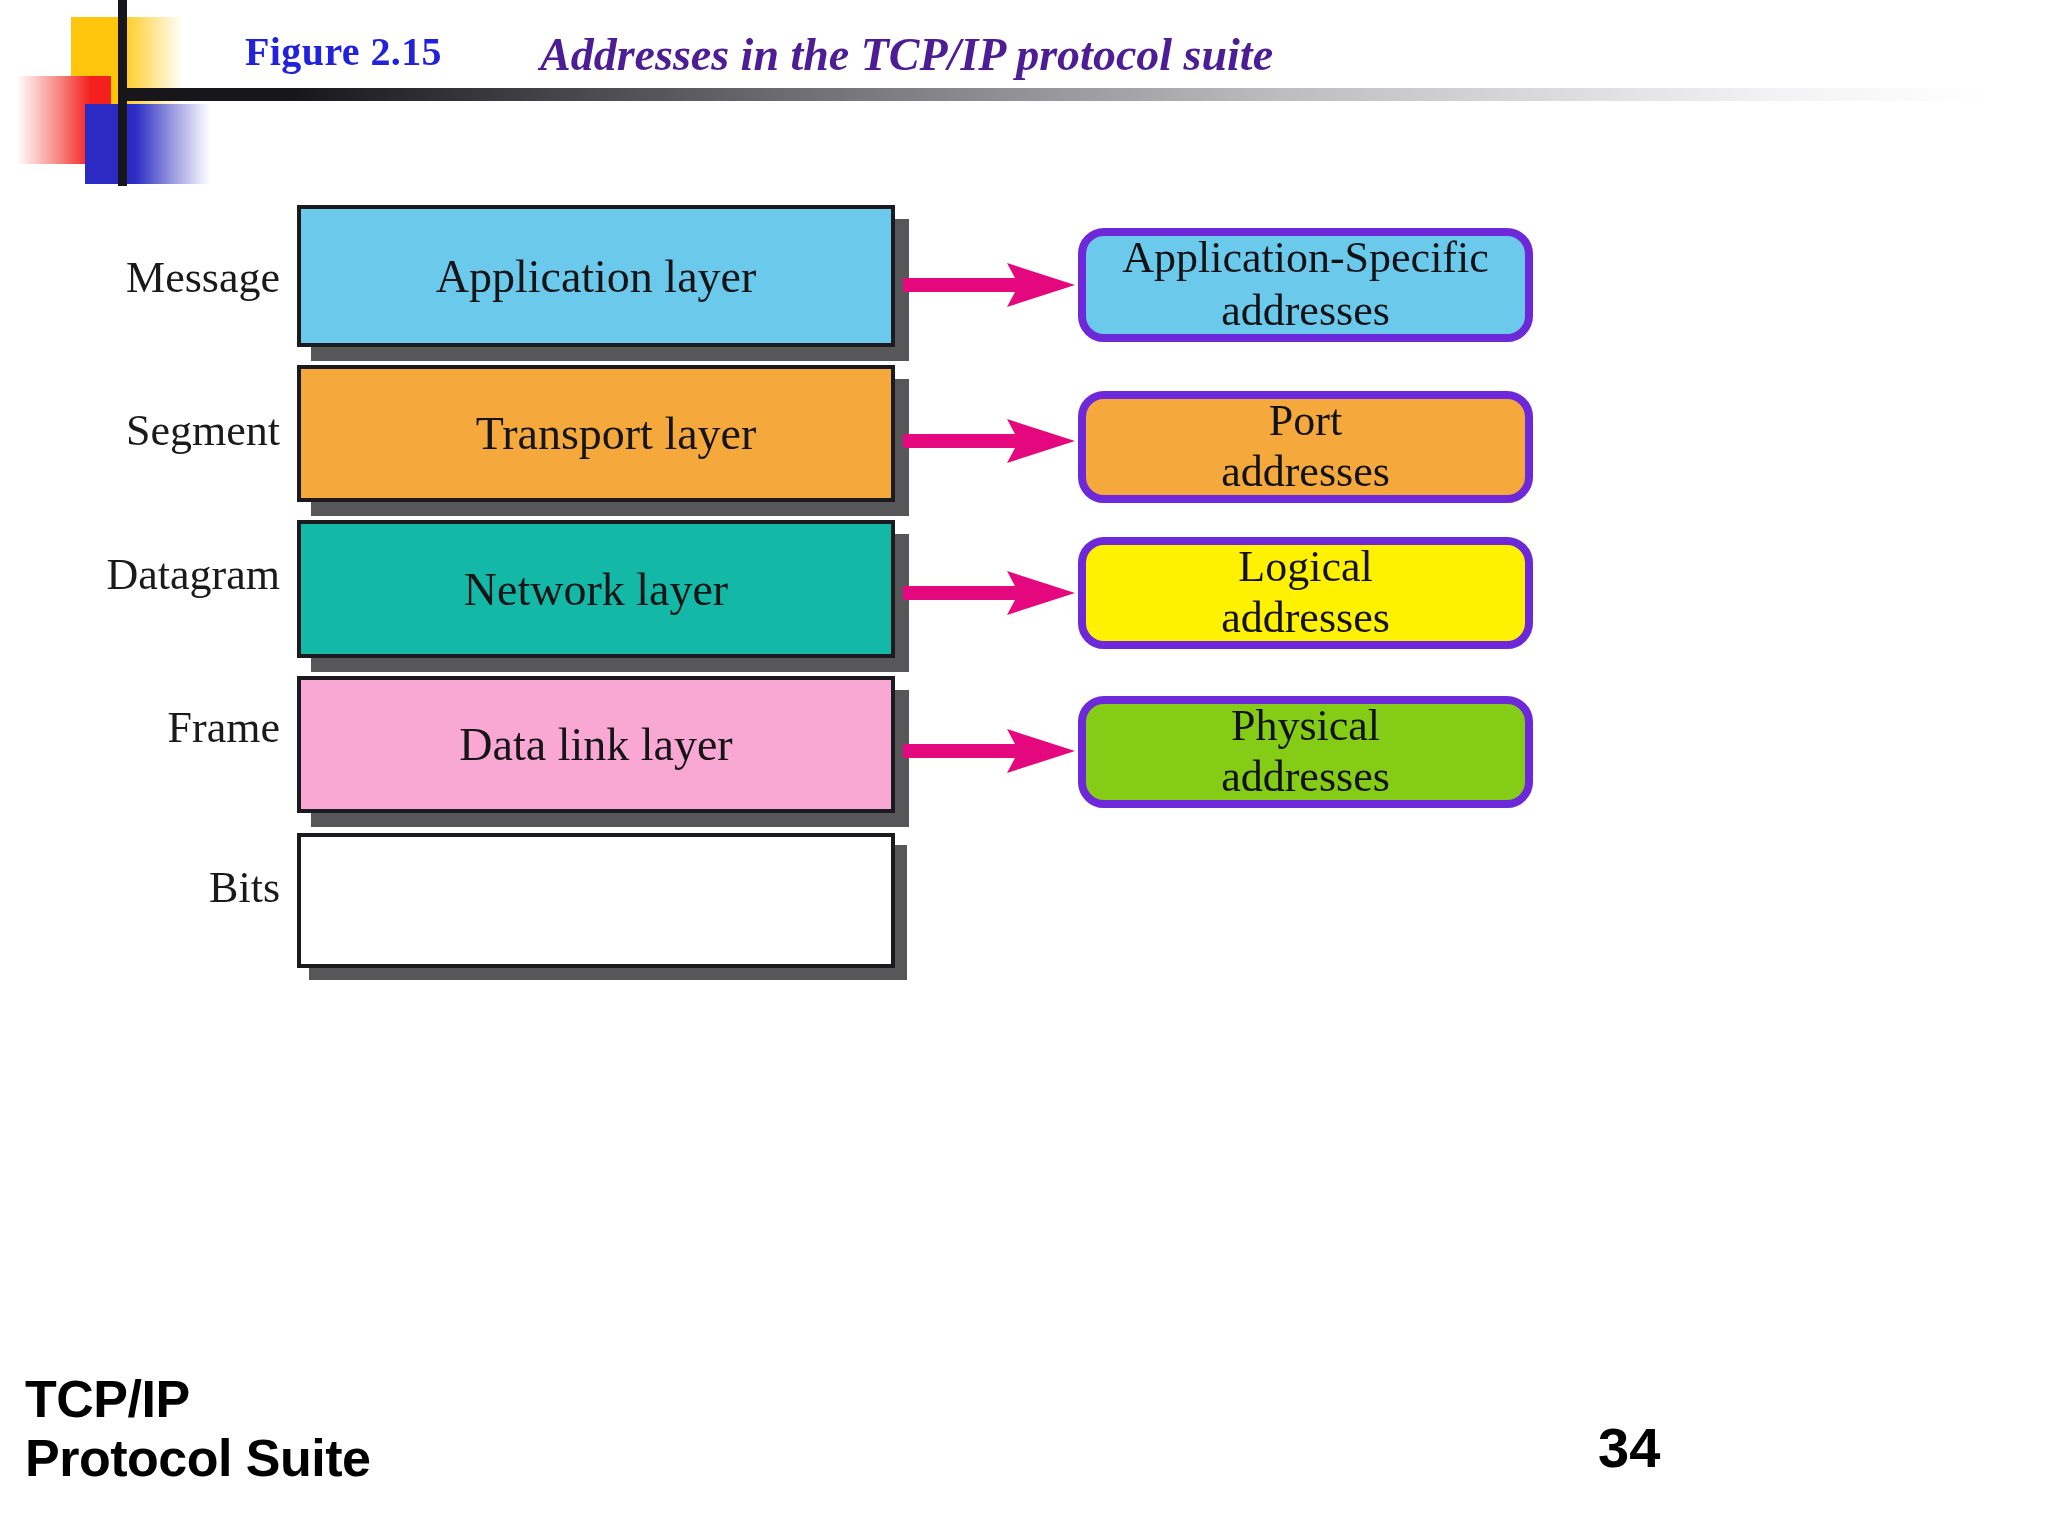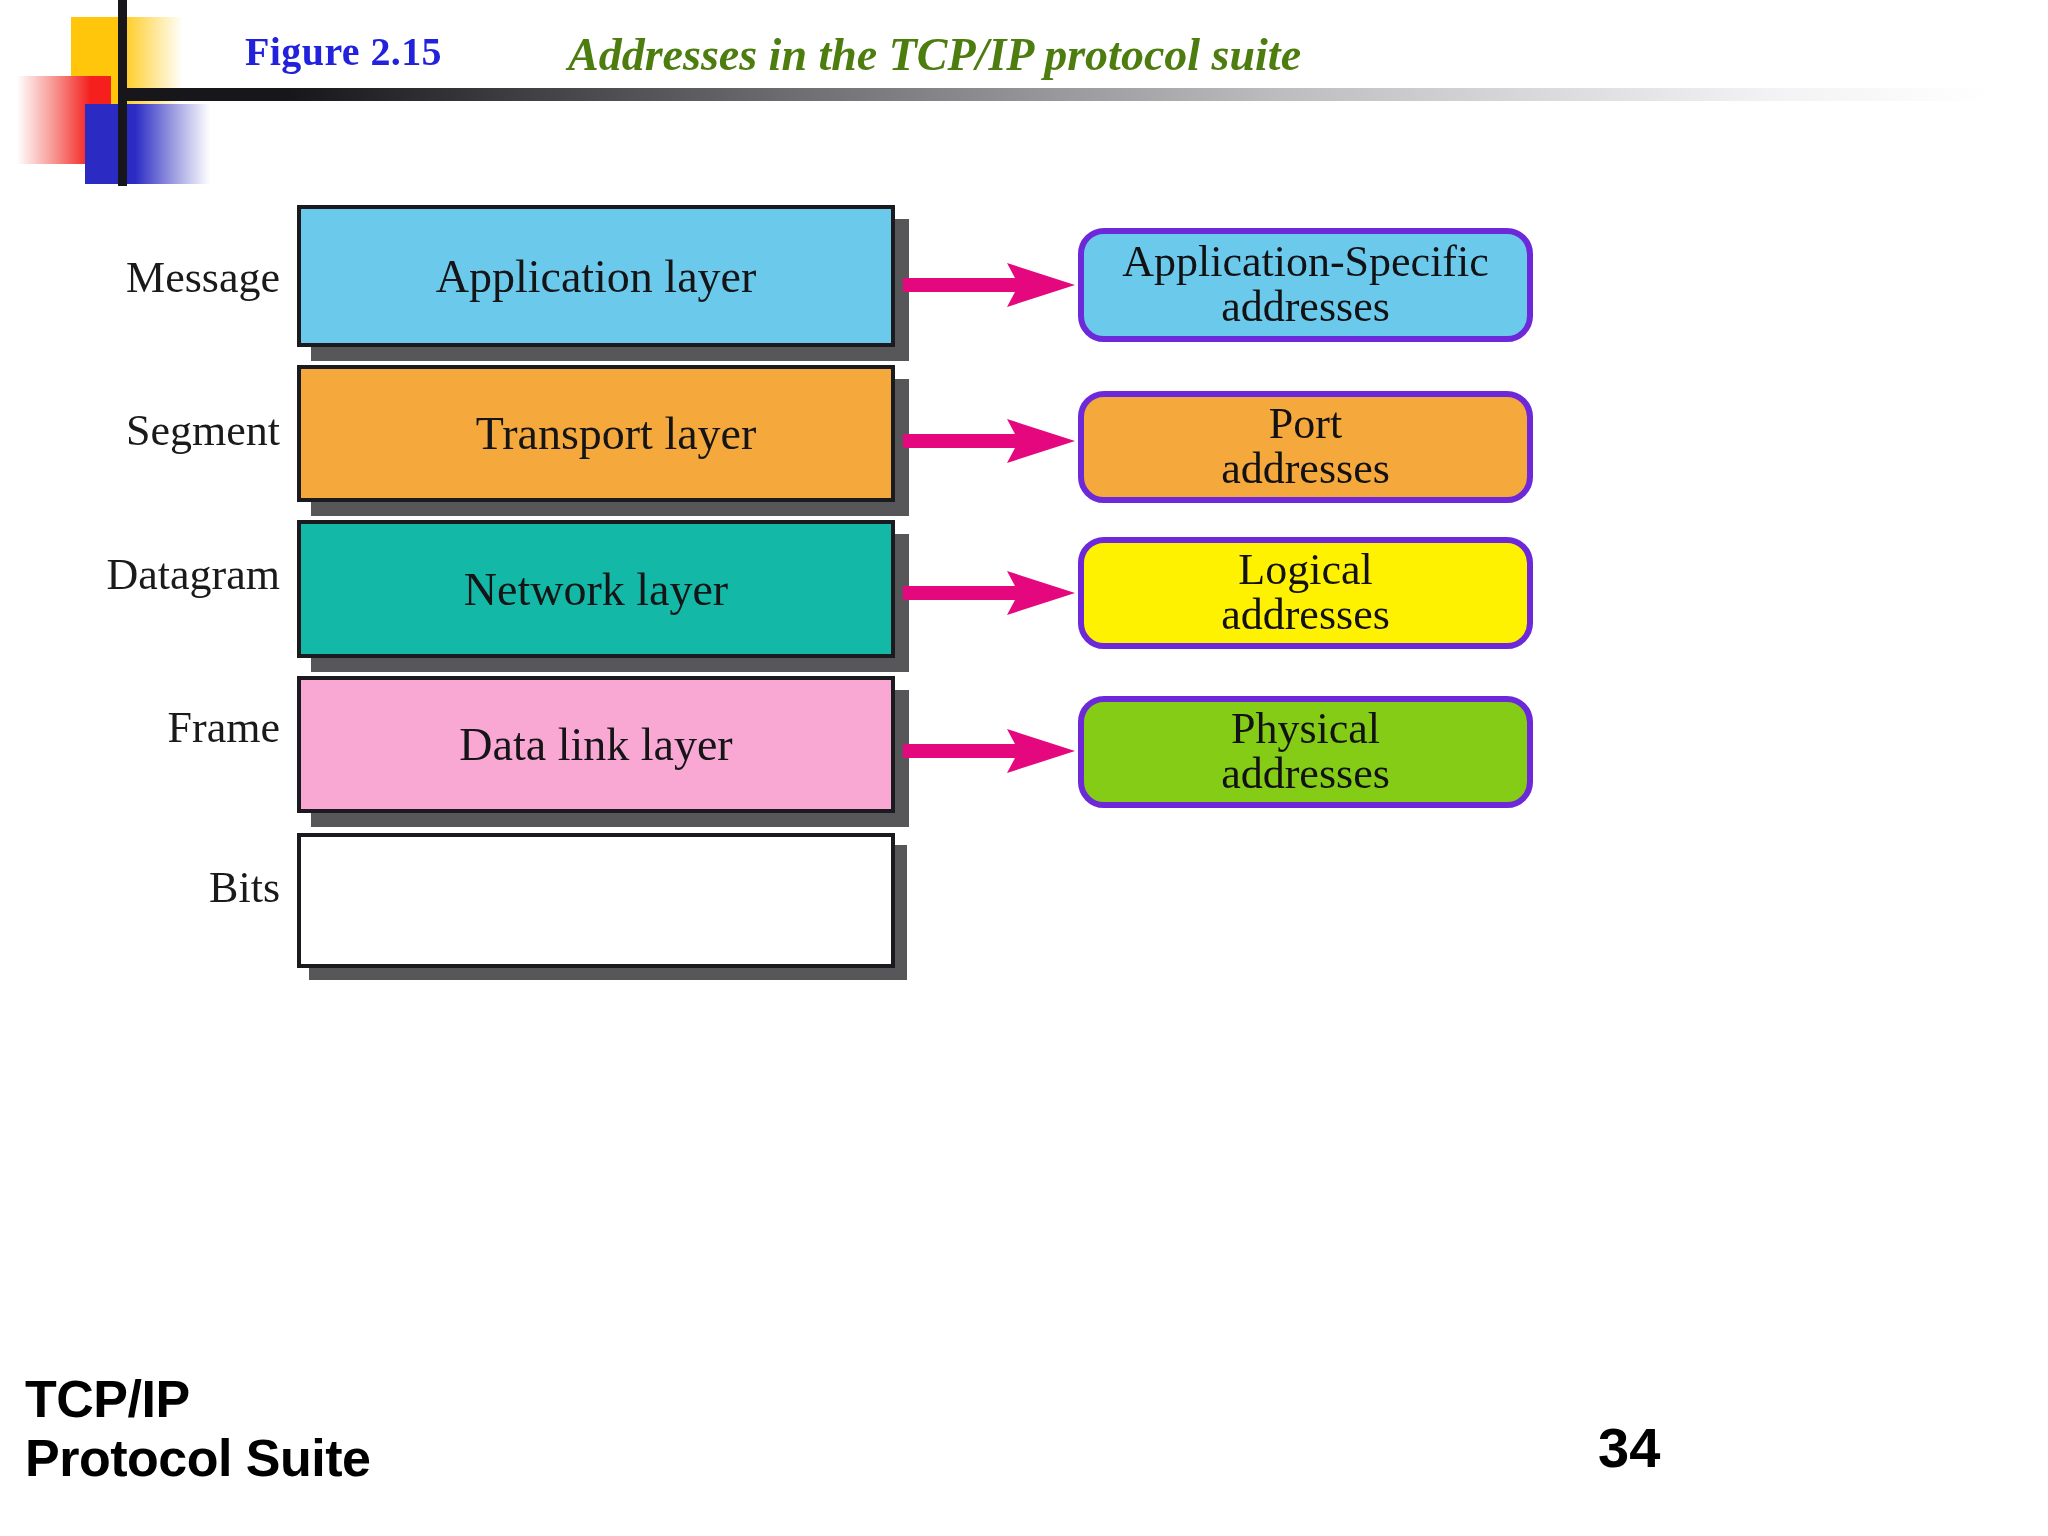--- a/index.html
+++ b/index.html
@@ -58,23 +58,22 @@
     color: #2222DD;
     letter-spacing: 0.4px;
     white-space: nowrap;
   }
   .fig-title {
     position: absolute;
     left: 540px; top: 28px;
     font-size: 46px;
     font-weight: bold;
     font-style: italic;
-    color: #4d7c0f;
-    white-space: nowrap;
-    margin-left: 28px;
+    color: #4c1d95;
+    white-space: nowrap;
   }
 
   
   .pdu-label {
     position: absolute;
     right: 1768px;             
     font-size: 44px;
     color: #1A1A1A;
     white-space: nowrap;
     text-align: right;
@@ -105,27 +104,27 @@
     left: 903px;
     width: 172px;
     height: 46px;
   }
 
   
   .addr-box {
     position: absolute;
     left: 1078px;
     width: 455px;
-    border: 6px solid #6d28d9;
+    border: 8px solid #6d28d9;
     border-radius: 26px;
     box-sizing: border-box;
     display: flex;
     flex-direction: column;
     align-items: center;
-    justify-content: center;
+    justify-content: space-between;
     line-height: 1.02;
   }
   .addr-box span {
     font-size: 44px;
     color: #121215;
     white-space: nowrap;
     display: block;
     text-align: center;
   }
 

